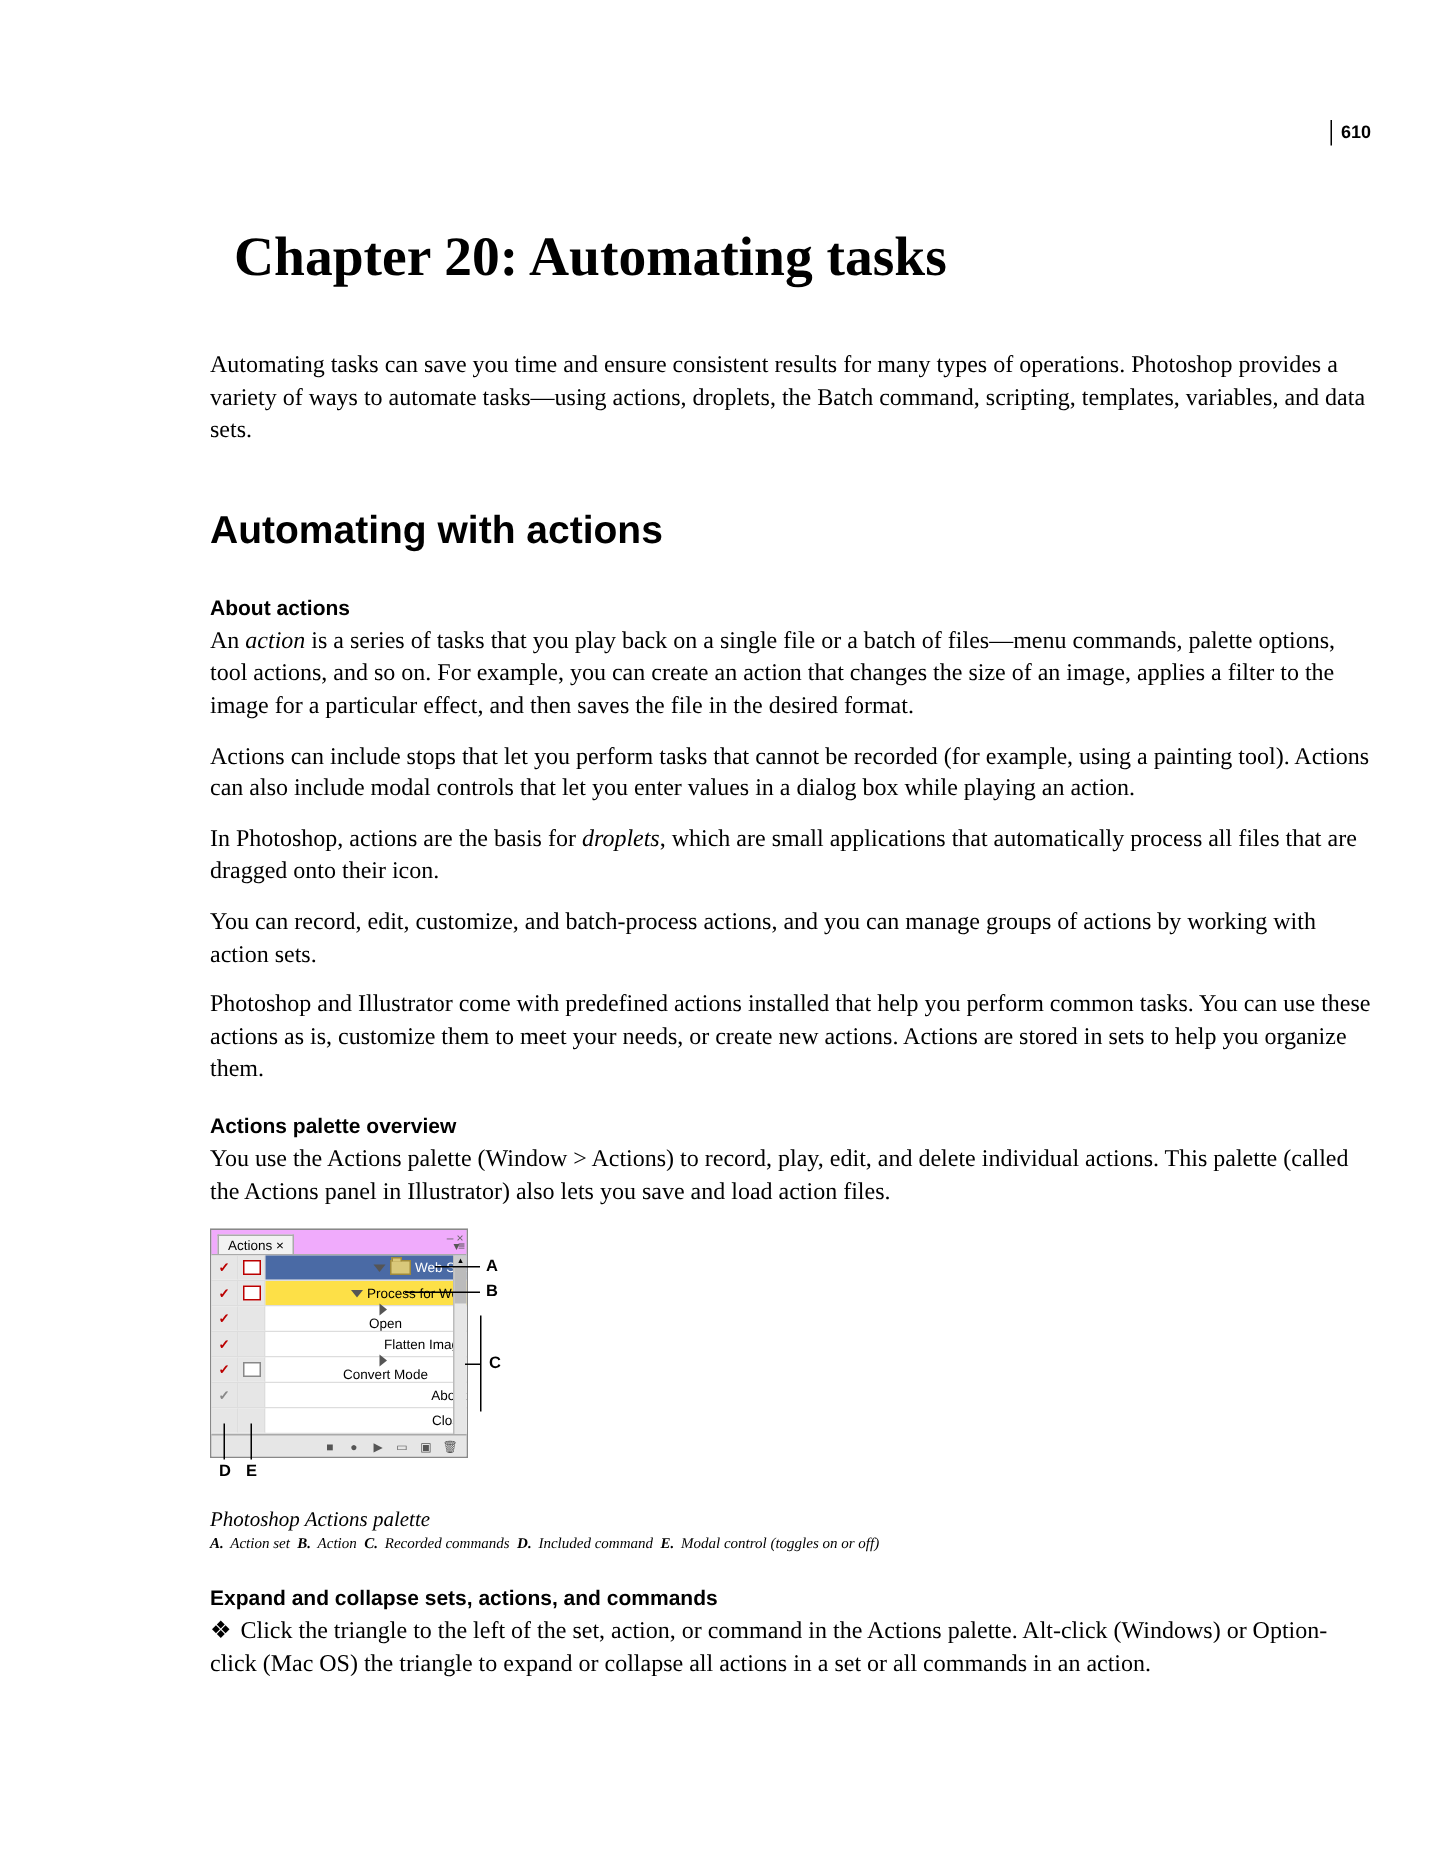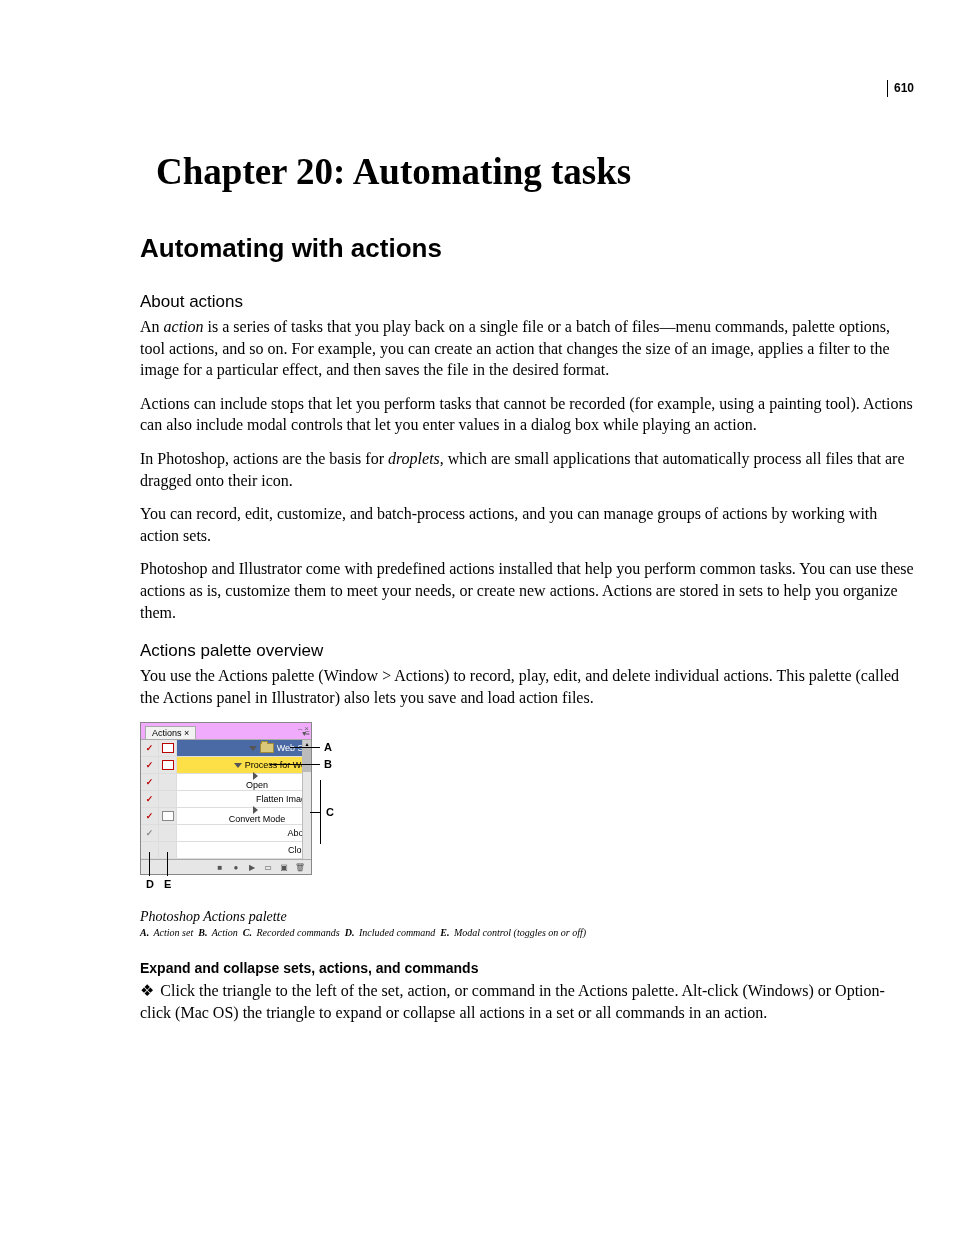--- a/index.html
+++ b/index.html
@@ -39,22 +39,22 @@
     margin: 0 0 40px 0;
   }
   h2.section {
     font-family: "Myriad Pro", "Helvetica Neue", Arial, sans-serif;
     font-weight: bold;
     font-size: 26px;
     margin: 30px 0 28px 0;
   }
   h3.subsection {
     font-family: "Myriad Pro", "Helvetica Neue", Arial, sans-serif;
-    font-weight: normal;
-    font-size: 17px;
+    font-weight: bold;
+    font-size: 14px;
     margin: 18px 0 4px 0;
   }
   p.body {
     font-size: 16px;
     line-height: 1.35;
     margin: 0 0 12px 0;
   }
   .italic { font-style: italic; }
   h4.subsub {
     font-family: "Myriad Pro", "Helvetica Neue", Arial, sans-serif;
@@ -223,20 +223,21 @@
 </style>
 </head>
 <body>
 
 <div class="page">
 
   <div class="page-number">610</div>
 
   <h1 class="chapter">Chapter 20: Automating tasks</h1>
 
+  <p class="intro">Automating tasks can save you time and ensure consistent results for many types of operations. Photoshop provides a variety of ways to automate tasks—using actions, droplets, the Batch command, scripting, templates, variables, and data sets.</p>
 
   <h2 class="section">Automating with actions</h2>
 
   <h3 class="subsection">About actions</h3>
 
   <p class="body">
     <span>An </span><span class="italic">action</span><span> is a series of tasks that you play back on a single file or a batch of files—menu commands, palette options, tool actions, and so on. For example, you can create an action that changes the size of an image, applies a filter to the image for a particular effect, and then saves the file in the desired format.</span>
   </p>
 
   <p class="body">Actions can include stops that let you perform tasks that cannot be recorded (for example, using a painting tool). Actions can also include modal controls that let you enter values in a dialog box while playing an action.</p>

